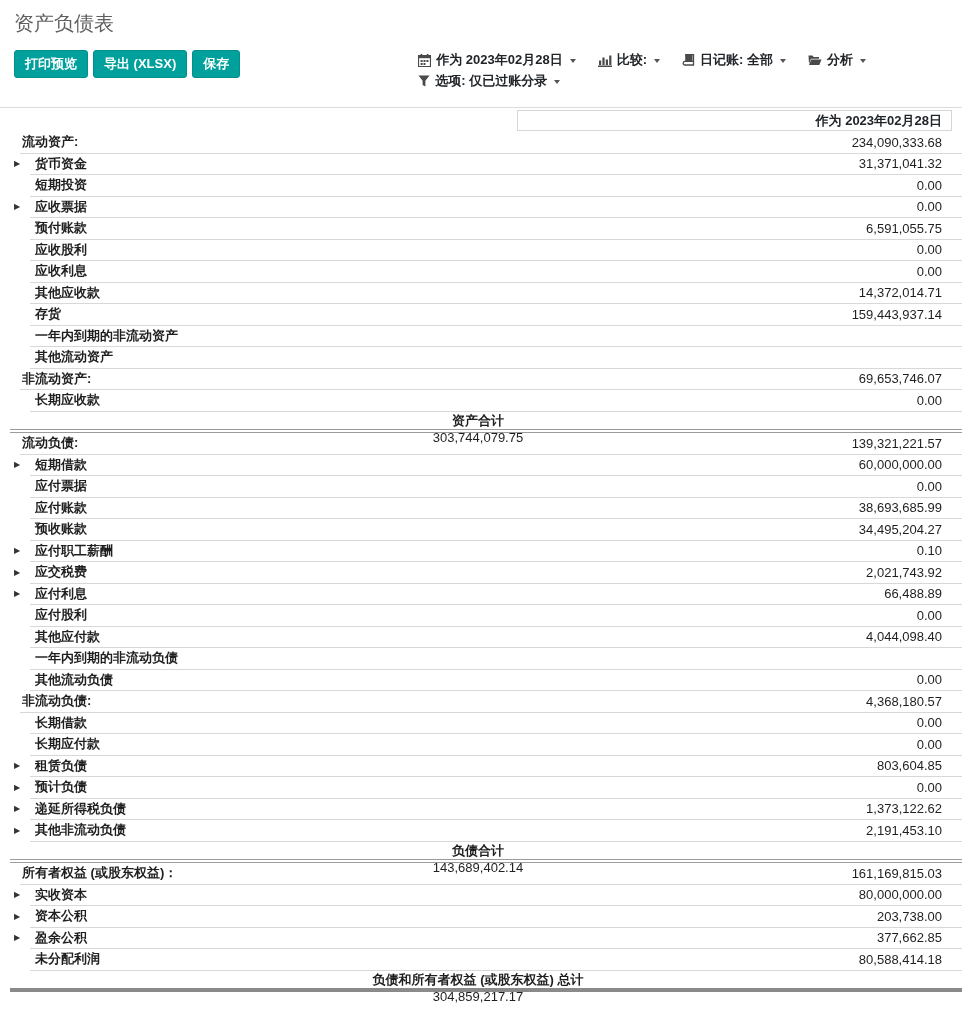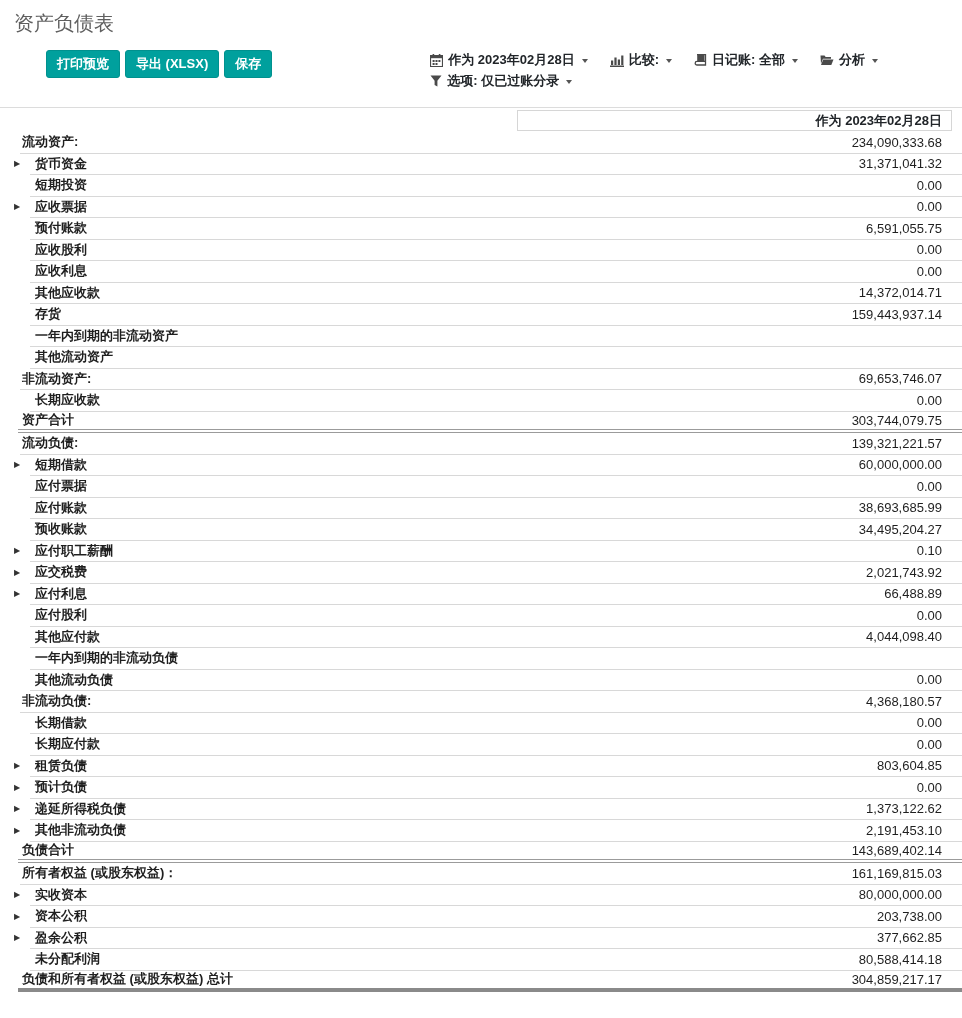--- a/index.html
+++ b/index.html
@@ -1,44 +1,44 @@
 <!DOCTYPE html>
 <html><head>
 <meta charset="utf-8">
 <style>
   * { box-sizing: border-box; margin: 0; padding: 0; }
   html,body { width: 962px; background: #ffffff; font-family: "Liberation Sans", "DejaVu Sans", sans-serif; color: #212529; }
   body { min-height: 1018px; }
 
   
-  .header { padding: 10px 14px 8px 14px; }
+  .header { padding: 10px 26px 8px 14px; }
   .page-title { font-size: 20px; font-weight: 400; color: #5f5f5f; margin-bottom: 13px; }
   .toolbar-row { display: flex; align-items: flex-start; }
-  .buttons { display: flex; gap: 5px; margin-left: 32px; }
+  .buttons { display: flex; gap: 5px; }
   .btn { background: #00a09d; border: 1px solid #00918e; color: #fff; font-size: 13px; font-weight: 700;
          padding: 5px 10px; border-radius: 3px; cursor: pointer; font-family: inherit; line-height: 16px; }
   .filters { margin-left: auto; padding-right: 70px; display: flex; flex-direction: column; gap: 3px; margin-top: 1px; }
   .filters-row { display: flex; gap: 22px; }
   .filter-item { display: inline-flex; align-items: center; gap: 5px; font-size: 13px; font-weight: 600;
                  color: #212529; cursor: pointer; white-space: nowrap; }
   .filter-item svg { display: block; }
   .caret-down { width: 0; height: 0; border-left: 3.5px solid transparent; border-right: 3.5px solid transparent;
                 border-top: 4px solid #555; margin-left: 2px; margin-top: 2px; }
 
   
   .report { border-top: 1px solid #dcdcdc; margin-top: 9px; }
   .report-header { height: 24px; display: flex; align-items: center; }
   .date-cell { margin-left: auto; width: 435px; margin-right: 10px; height: 21px; line-height: 19px;
                border: 1px solid #d6d6d6; text-align: right; padding-right: 9px; font-size: 13px; font-weight: 700; }
   .row { position: relative; }
   .row-inner { display: flex; justify-content: space-between; align-items: center; height: 21.5px;
                border-bottom: 1px solid #d8d8d8; padding-right: 20px; }
   .row.leaf    .row-inner { margin-left: 30px; padding-left: 5px; }
   .row.section .row-inner { margin-left: 20px; padding-left: 2px; align-items: center; }
-  .row.total   .row-inner, .row.grand .row-inner { margin-left: 18px; padding-left: 4px; }
+  .row.total   .row-inner, .row.grand .row-inner { margin-left: 10px; padding-left: 4px; flex-direction: column; }
   .row.total   .row-inner { border-bottom: 4px double #9b9b9b; }
   .row.grand   .row-inner { border-bottom: 4px solid #8a8a8a; }
   .row .label { font-size: 13px; font-weight: 700; color: #1f1f1f; white-space: nowrap; }
   .row .value { font-size: 13px; font-weight: 400; color: #1f1f1f; white-space: nowrap; }
   .expand-caret { position: absolute; left: 14px; top: 50%; transform: translateY(-50%);
                   font-size: 8px; color: #333; cursor: pointer; line-height: 1; }
 </style>
 </head>
 <body>
 

